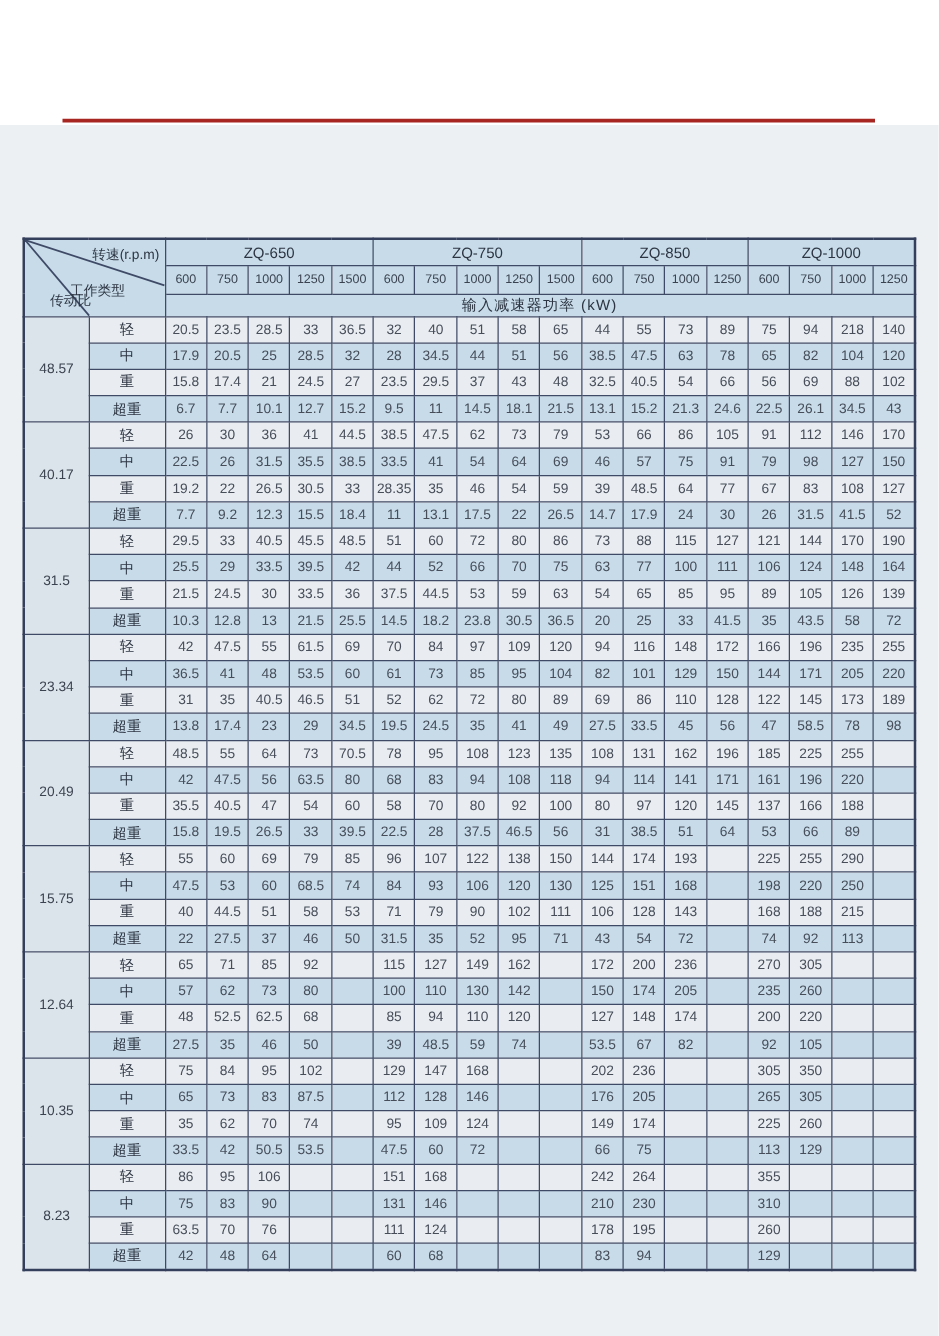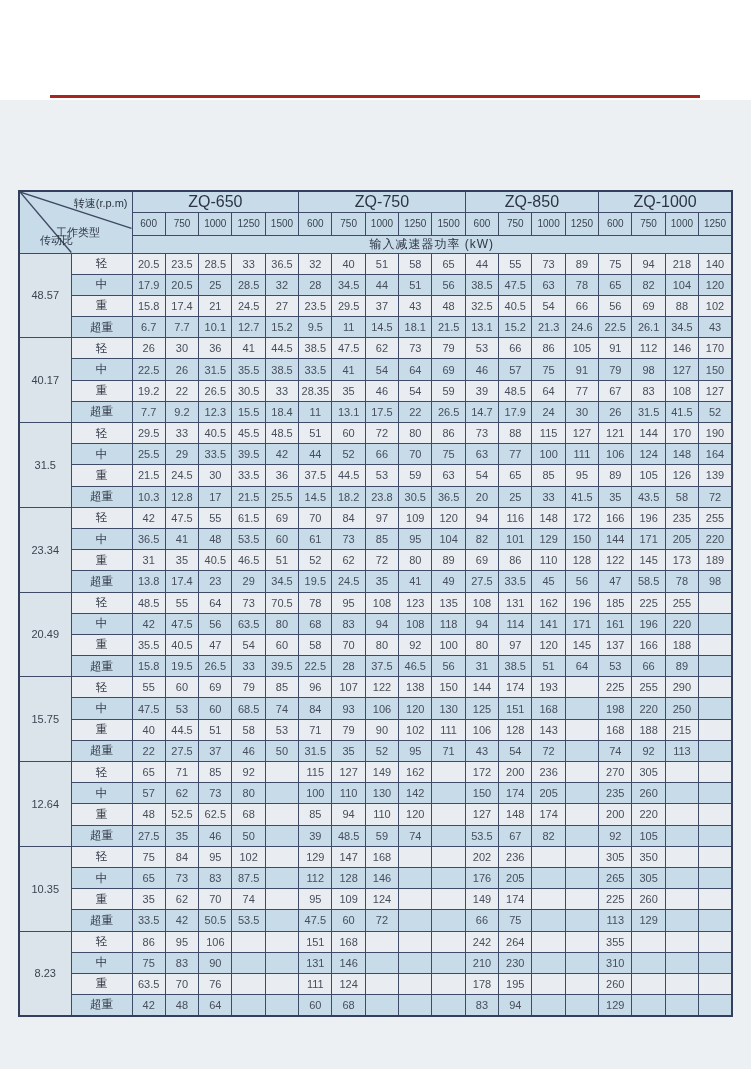--- a/index.html
+++ b/index.html
@@ -24,21 +24,21 @@
     font-family: "Liberation Sans", "DejaVu Sans", sans-serif;
   }
   table.spec td, table.spec th {
     border: 1px solid #3f4a66;
     text-align: center; vertical-align: middle;
     padding: 0; overflow: hidden; white-space: nowrap;
     font-weight: normal;
   }
   table.spec { border: 2px solid #343f5c; }
   .hdr { background: #c7dbe9; color: #2e3542; }
-  th.model-cell { height: 21px; font-size: 16px; color: #2e3542; }
+  th.model-cell { height: 21px; font-size: 12px; color: #2e3542; }
   td.speed-cell { height: 23px; font-size: 10px; color: #3c4350; }
   td.power-cell { height: 18px; font-size: 12px; color: #2e3542; letter-spacing: 1px; }
   td.corner-cell { position: relative; background: #c7dbe9; padding: 0; }
   .corner-svg { position: absolute; left: 0; top: 0; width: 100%; height: 100%; }
   .corner-lbl { position: absolute; font-size: 11px; color: #2e3542; }
   .corner-top { right: 4px; top: 4px; }
   .corner-mid { left: 36px; top: 33px; }
   .corner-bot { left: 20px; bottom: 5px; }
   td.ratio-cell { background: #dce4eb; font-size: 11px; color: #3c4350; }
   td.duty-cell { font-size: 11.5px; color: #2e3542; }
@@ -331,21 +331,21 @@
         <td class="data-cell">95</td>
         <td class="data-cell">89</td>
         <td class="data-cell">105</td>
         <td class="data-cell">126</td>
         <td class="data-cell">139</td>
       </tr>
       <tr class="row-blue">
         <td class="duty-cell">超重</td>
         <td class="data-cell">10.3</td>
         <td class="data-cell">12.8</td>
-        <td class="data-cell">17</td>
+        <td class="data-cell">13</td>
         <td class="data-cell">21.5</td>
         <td class="data-cell">25.5</td>
         <td class="data-cell">14.5</td>
         <td class="data-cell">18.2</td>
         <td class="data-cell">23.8</td>
         <td class="data-cell">30.5</td>
         <td class="data-cell">36.5</td>
         <td class="data-cell">20</td>
         <td class="data-cell">25</td>
         <td class="data-cell">33</td>

